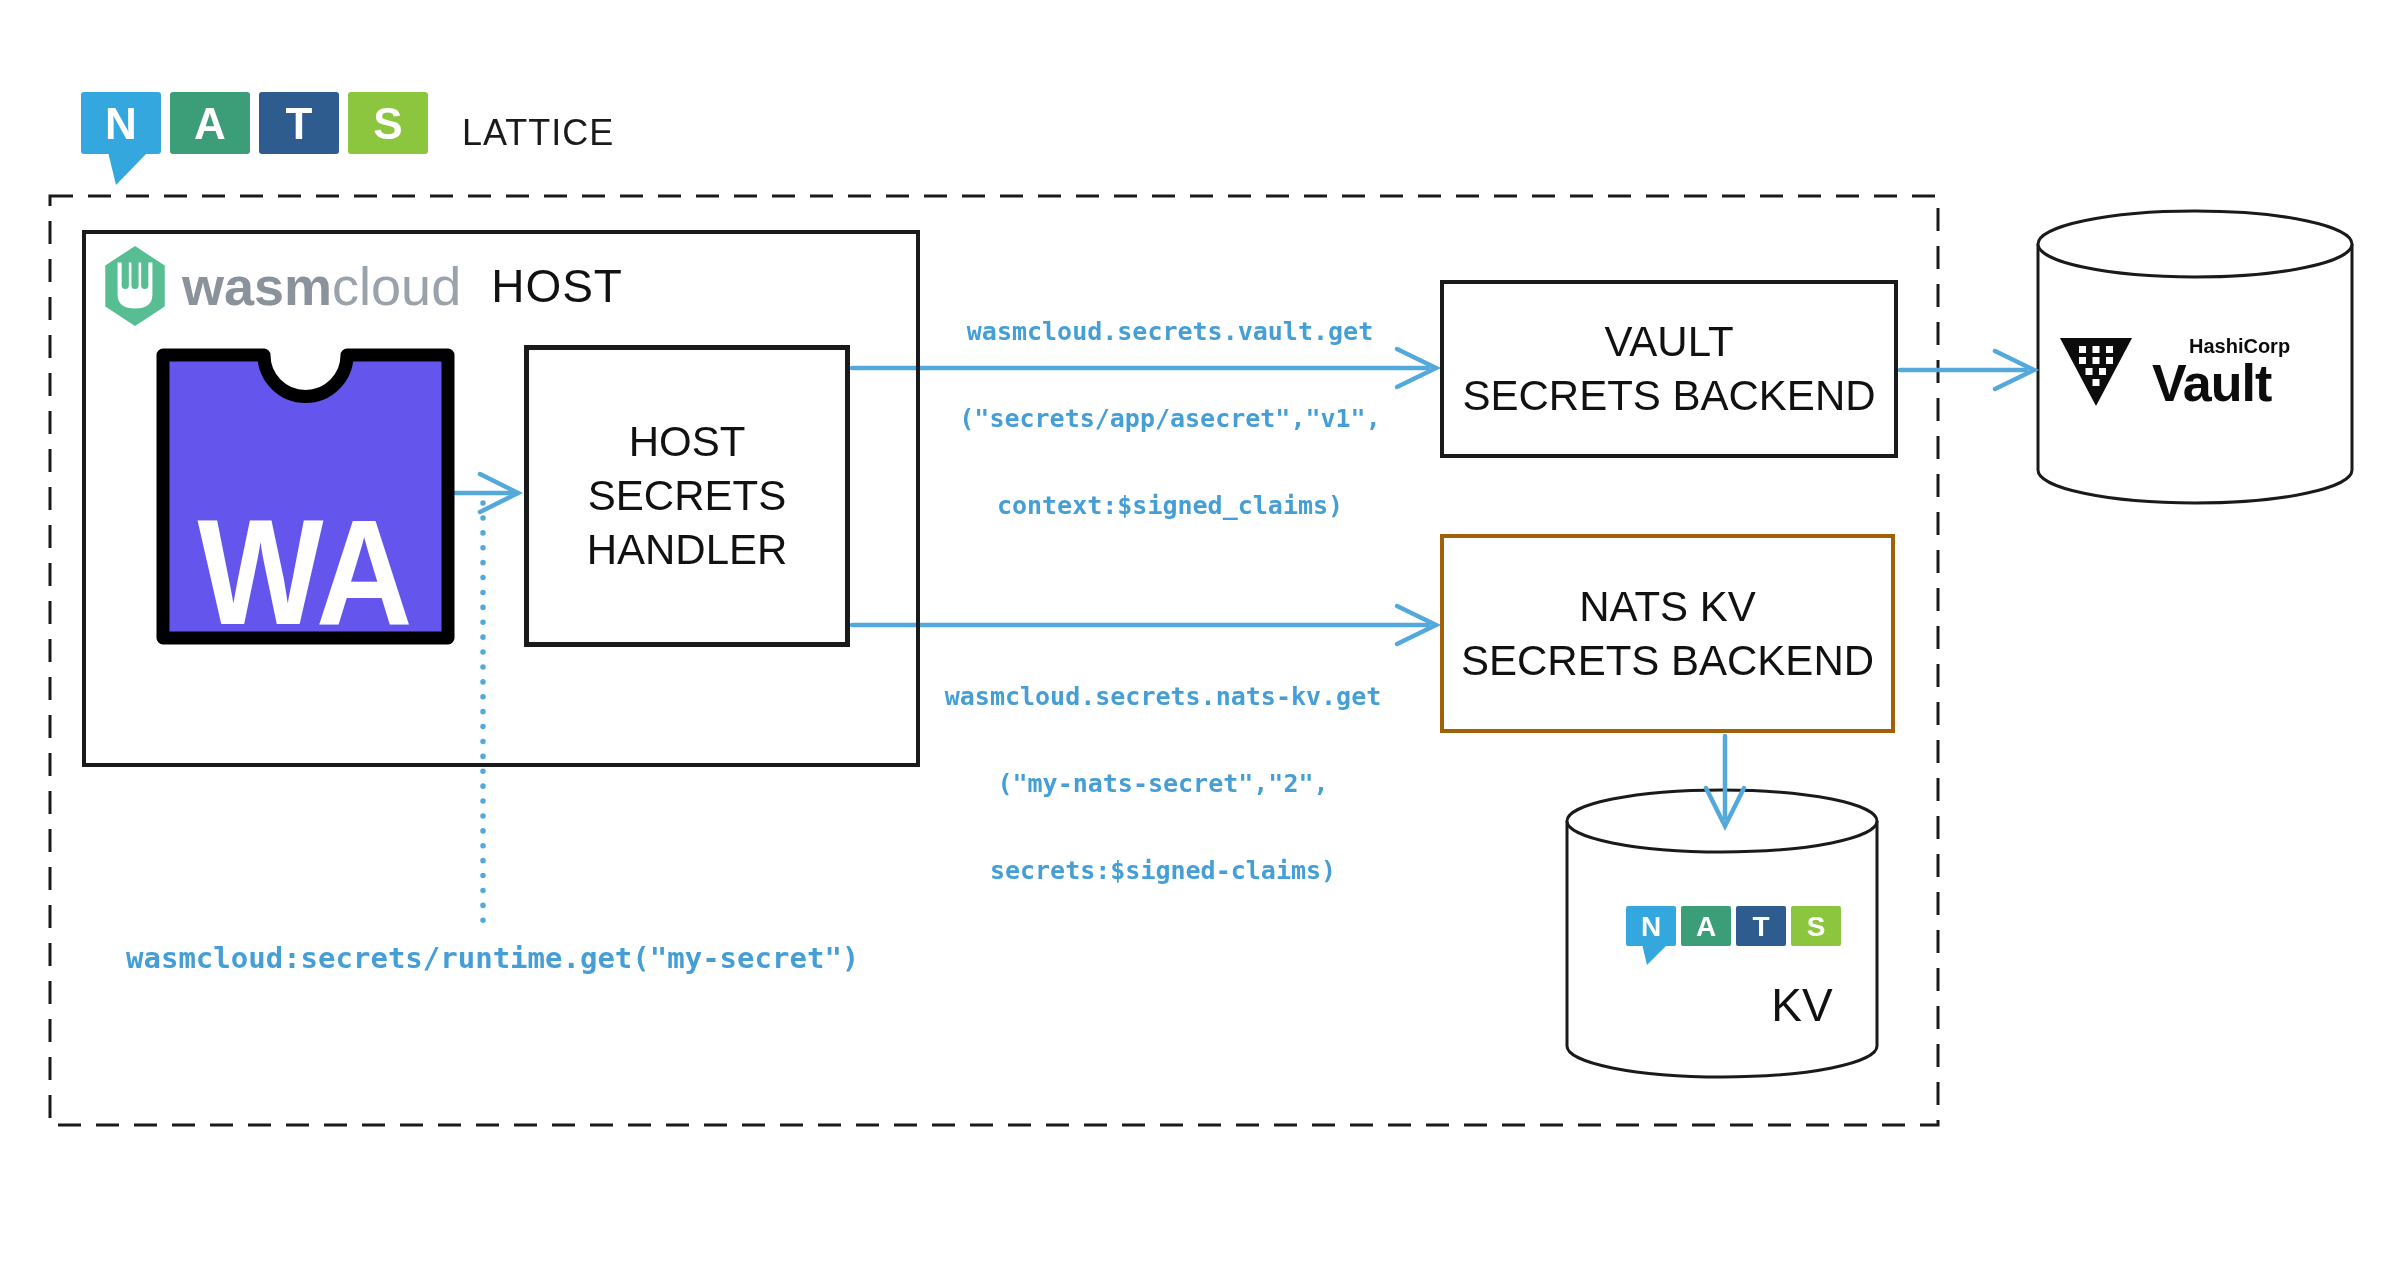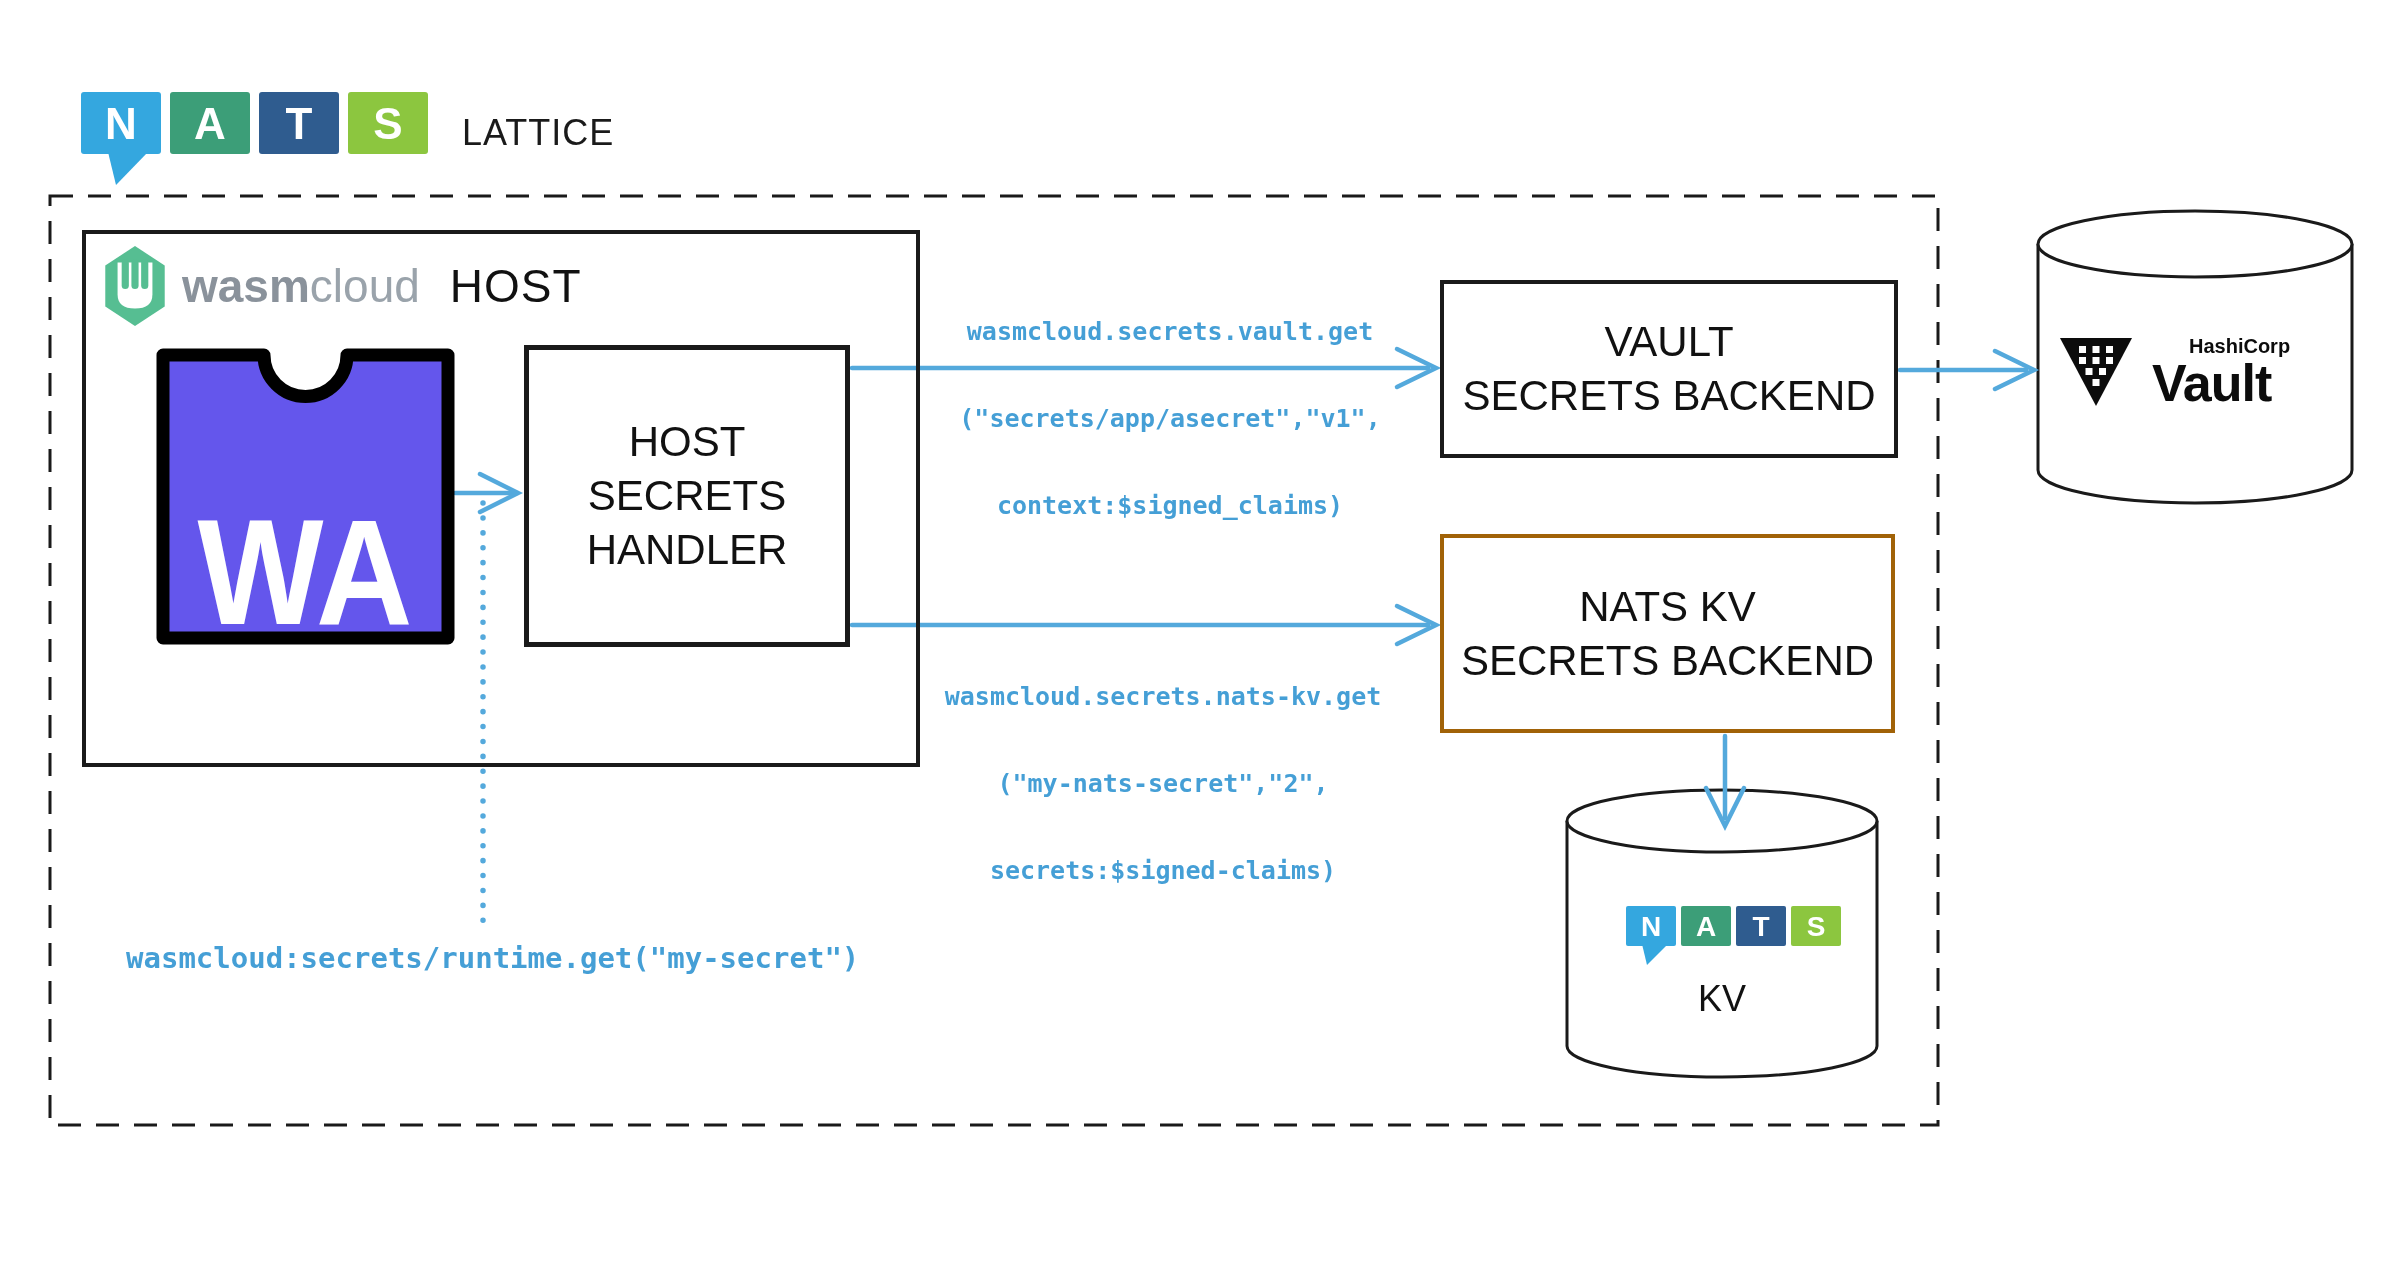--- a/index.html
+++ b/index.html
@@ -9,21 +9,21 @@
   svg{display:block;}
   .overlay{position:absolute;left:0;top:0;}
 
   
   .nats-logo-big{left:81px;top:92px;width:360px;height:95px;}
   .lattice-label{left:462px;top:112px;font-size:36px;letter-spacing:1px;color:#1a1a1a;}
 
   
   .host-box{left:82px;top:230px;width:838px;height:537px;border:4px solid #1a1a1a;box-sizing:border-box;}
   .brand-row{left:104px;top:243px;height:86px;display:flex;align-items:center;gap:16px;}
-  .brand-text{font-size:46px;line-height:1;}
+  .brand-text{font-size:54px;line-height:1;}
   .brand-bold{font-weight:700;color:#8a929b;}
   .brand-light{font-weight:400;color:#9aa3ab;}
   .host-title{font-size:46px;color:#111;margin-left:14px;letter-spacing:1px;}
 
   .wa-logo{left:155px;top:347px;}
 
   .handler-box{left:524px;top:345px;width:326px;height:302px;border:5px solid #1a1a1a;box-sizing:border-box;
                display:flex;flex-direction:column;align-items:center;justify-content:center;}
   .box-line{font-size:42px;line-height:54px;color:#111;text-align:center;white-space:nowrap;}
 
@@ -41,21 +41,21 @@
                 font-size:29px;color:var(--code-blue,#459FD6);white-space:pre;}
 
   
   .vault-brand{left:2058px;top:322px;width:290px;height:100px;display:flex;align-items:center;gap:18px;}
   .vault-text-col{display:flex;flex-direction:column;}
   .hashicorp{font-size:20px;font-weight:700;color:#0c0c0c;line-height:22px;margin-left:37px;}
   .vault-name{font-size:52px;font-weight:700;color:#0c0c0c;line-height:52px;letter-spacing:-1px;}
 
   
   .nats-logo-mini{left:1626px;top:906px;width:215px;height:62px;}
-  .kv-label{left:1622px;top:978px;width:200px;text-align:center;font-size:36px;color:#111;}
+  .kv-label{left:1702px;top:978px;width:200px;text-align:center;font-size:46px;color:#111;}
 
   .tile-letter{font-family:"Liberation Sans",sans-serif;font-weight:700;fill:#ffffff;}
 </style>
 </head>
 <body>
 
 <div class="stage">
 
   <svg class="overlay" width="2400" height="1264" viewBox="0 0 2400 1264">
 

